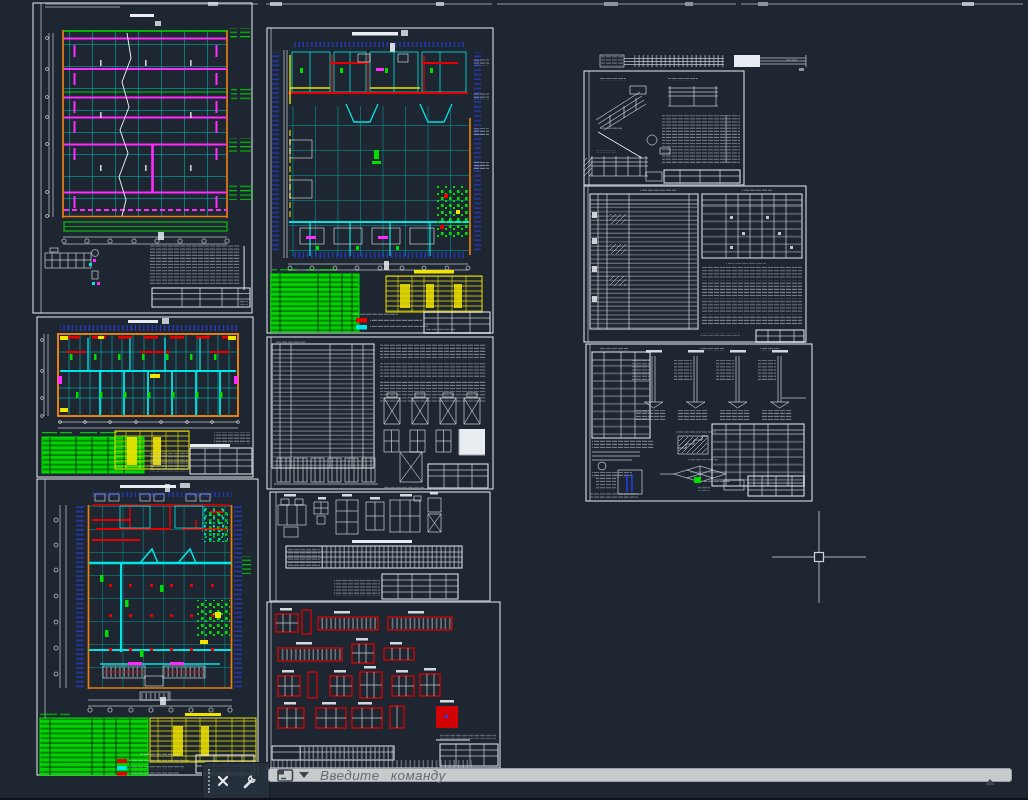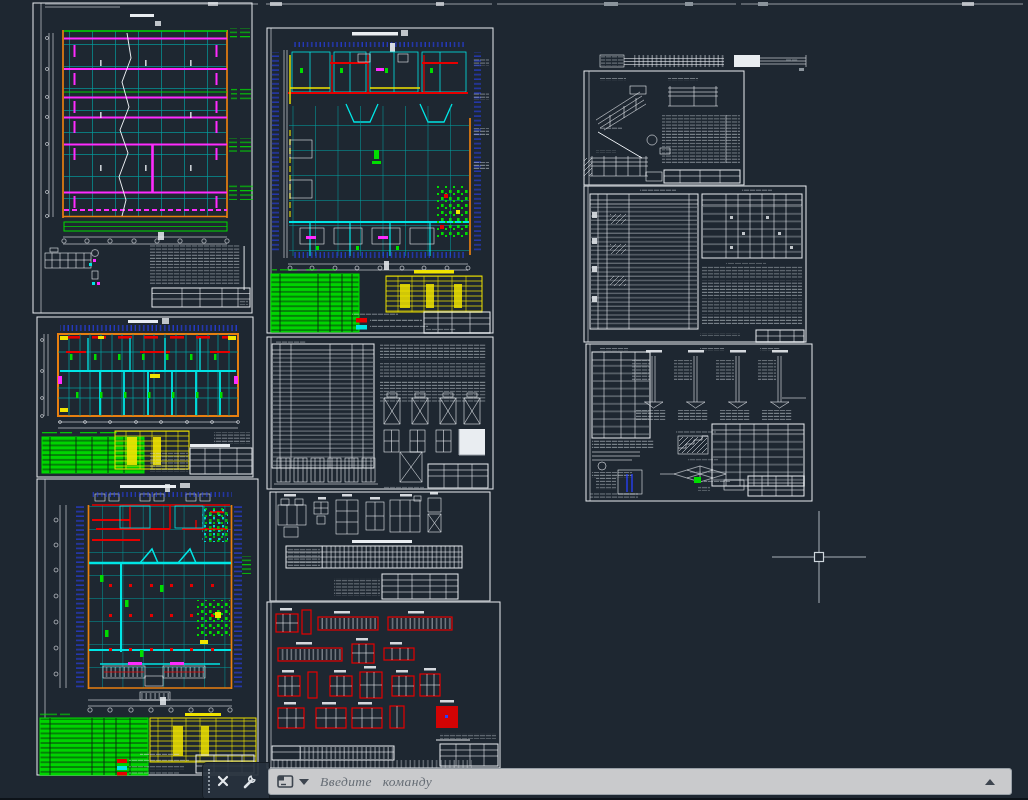--- a/index.html
+++ b/index.html
@@ -20,23 +20,23 @@
   .so{stroke:#e87f10;fill:none}
   .sb{stroke:#2741ff;fill:none}.fb{fill:#2741ff;stroke:none}
   .gray{fill:#8b949c;stroke:none}
   
   .dock{position:absolute;left:202px;top:762px;width:66px;height:36px;
         background:rgba(39,49,61,.92);border:1px solid #161d25;
         border-radius:5px 0 0 5px;display:flex;align-items:center;z-index:5;}
   .dock .grip{width:0;height:24px;margin-left:5px;border-left:2px dotted #8d97a1;}
   .dock .dockbtn{width:26px;height:30px;display:flex;align-items:center;
         justify-content:center;cursor:pointer;}
-  .cmdbar{position:absolute;left:268px;top:768px;width:744px;height:27px;
+  .cmdbar{position:absolute;left:268px;top:768px;width:744px;height:14px;
         background:#c9cacc;border:1px solid #99a0a7;border-radius:3px;
-        display:flex;align-items:center;z-index:5;box-sizing:border-box;font-family:Liberation Serif, serif;}
+        display:flex;align-items:center;z-index:5;box-sizing:border-box;}
   .cmdbar .cmdicon{margin-left:8px;display:flex;align-items:center;cursor:pointer;}
   .cmdbar .dd{width:0;height:0;margin-left:5px;border-left:5px solid transparent;
         border-right:5px solid transparent;border-top:6px solid #3d454f;cursor:pointer;}
   .cmdbar .prompt{margin-left:11px;font-style:italic;font-size:13.5px;
         color:#666d75;word-spacing:7px;letter-spacing:.4px;white-space:nowrap;}
   .cmdbar .hist{position:absolute;right:16px;top:10px;width:0;height:0;
         border-left:5px solid transparent;border-right:5px solid transparent;
         border-bottom:6px solid #3d454f;cursor:pointer;}
   .bottomstrip{position:absolute;left:0;top:798px;width:1028px;height:2px;
         background:#0d1319;z-index:6;}

